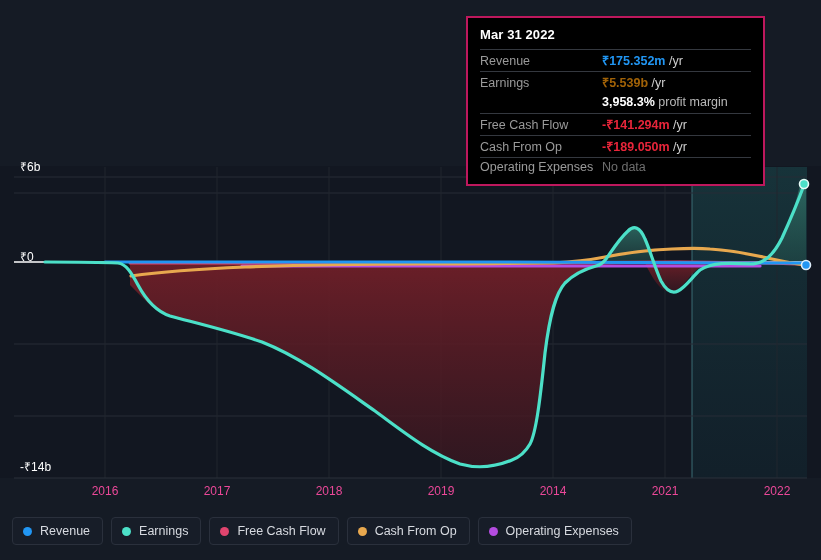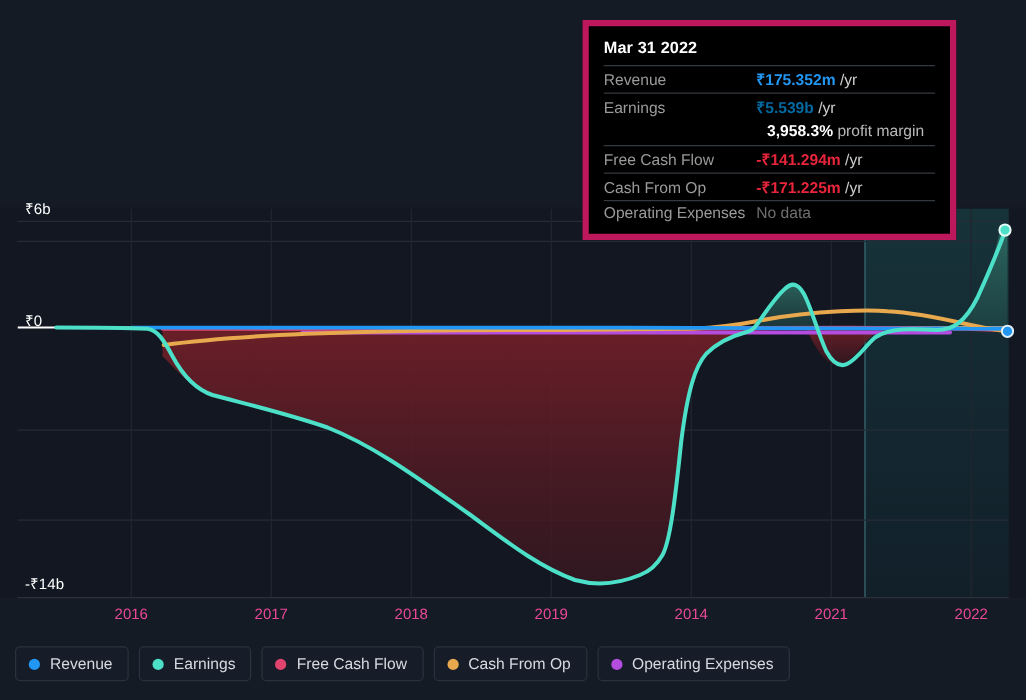--- a/index.html
+++ b/index.html
@@ -36,39 +36,39 @@
     white-space: nowrap;
     transform: translateX(-50%);
   }
 
   
   #tooltip {
     position: absolute;
     left: 466px; top: 16px;
     width: 299px;
     background: #000000;
-    border: 5px solid #be185d;
+    border: 2px solid #be185d;
     box-sizing: border-box;
     padding: 8px 12px 6px 12px;
   }
   #tooltip .tt-title {
     color: #ffffff;
     font-size: 13px;
     font-weight: bold;
     padding: 1px 0 7px 0;
     letter-spacing: 0.1px;
   }
   .tt-row {
     display: flex;
     align-items: baseline;
     border-top: 1px solid #34383f;
     padding: 2px 0 2px 0;
     min-height: 16px;
   }
-  .tt-row.no-border { border-top: none; justify-content: center; }
+  .tt-row.no-border { border-top: none; }
   .tt-label {
     color: #9a9a9a;
     font-size: 12.5px;
     width: 122px;
     flex: 0 0 122px;
     white-space: nowrap;
   }
   .tt-value {
     font-size: 12.5px;
     white-space: nowrap;
@@ -245,42 +245,42 @@
     <div class="tt-row">
       <div class="tt-label">Revenue</div>
       <div class="tt-value">
         <span class="amt" style="color:#2196f3">₹175.352m</span><span class="tt-suffix"> /yr</span>
       </div>
     </div>
 
     <div class="tt-row">
       <div class="tt-label">Earnings</div>
       <div class="tt-value">
-        <span class="amt" style="color:#0369a1">₹5.539b</span><span class="tt-suffix"> /yr</span>
+        <span class="amt" style="color:#a16207">₹5.539b</span><span class="tt-suffix"> /yr</span>
       </div>
     </div>
 
     <div class="tt-row no-border">
       <div class="tt-label"></div>
       <div class="tt-value">
         <span class="amt" style="color:#ffffff">3,958.3%</span><span class="tt-note"> profit margin</span>
       </div>
     </div>
 
     <div class="tt-row">
       <div class="tt-label">Free Cash Flow</div>
       <div class="tt-value">
         <span class="amt" style="color:#e8253a">-₹141.294m</span><span class="tt-suffix"> /yr</span>
       </div>
     </div>
 
     <div class="tt-row">
       <div class="tt-label">Cash From Op</div>
       <div class="tt-value">
-        <span class="amt" style="color:#e8253a">-₹171.225m</span><span class="tt-suffix"> /yr</span>
+        <span class="amt" style="color:#e8253a">-₹189.050m</span><span class="tt-suffix"> /yr</span>
       </div>
     </div>
 
     <div class="tt-row">
       <div class="tt-label">Operating Expenses</div>
       <div class="tt-value">
         <span class="tt-nodata">No data</span>
       </div>
     </div>
   </div>

